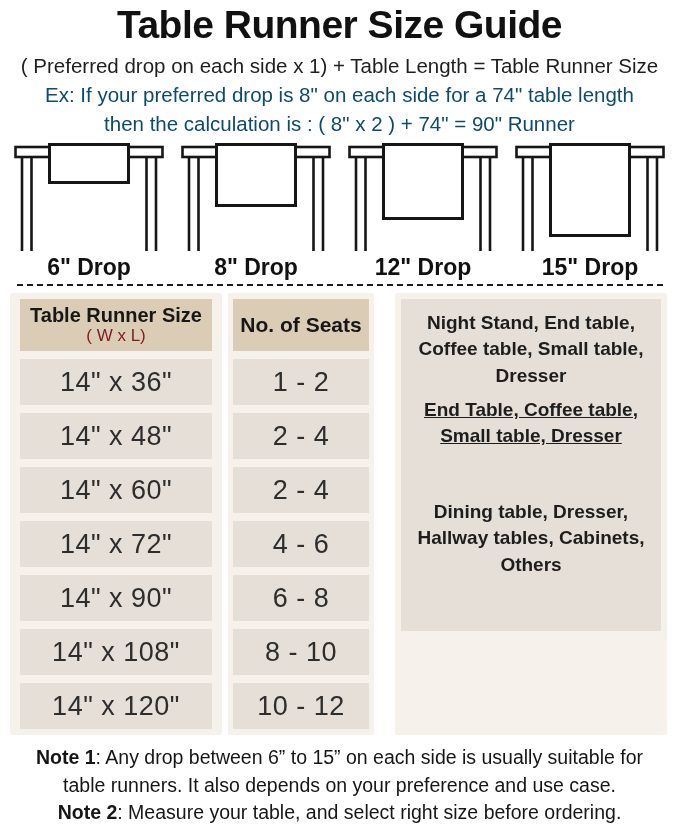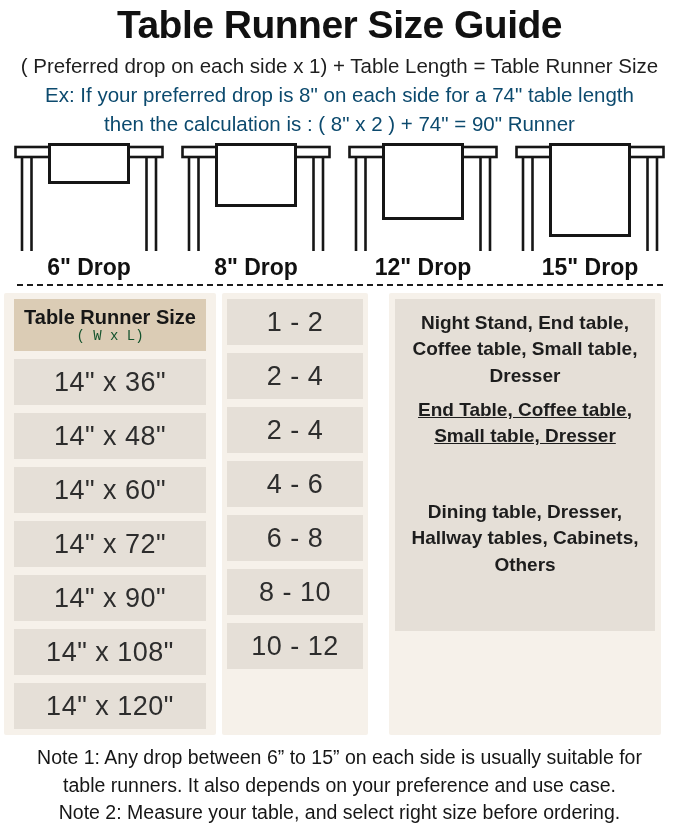--- a/index.html
+++ b/index.html
@@ -17,40 +17,40 @@
   .figs { display:flex; justify-content:space-between; padding:0 14px; margin-top:7px; }
   .figure { width:150px; display:flex; flex-direction:column; align-items:center; }
   .fig-svg line { stroke:#161616; stroke-width:2.6; }
   .fig-svg .top { fill:#ffffff; stroke:#161616; stroke-width:2.6; }
   .fig-svg .runner { fill:#ffffff; stroke:#161616; stroke-width:3; }
   .fig-label { font-size:23px; font-weight:700; color:#111; margin-top:1px; white-space:nowrap; }
 
   .dashline { border-top:2.5px dashed #1c1c1c; width:646px; margin:3px auto 0 auto; }
 
   
-  .tbl { display:flex; padding-left:4px; margin-top:7px; }
+  .tbl { display:flex; padding-left:10px; margin-top:7px; }
   .panel { background:#f6f1ea; border-radius:2px; }
   .panel.c1 { width:212px; padding:6px 10px; margin-right:6px; }
   .panel.c2 { width:146px; padding:6px 5px;  margin-right:21px; }
   .panel.c3 { width:272px; padding:6px 6px; }
   .cell { background:#e5dfd7; display:flex; flex-direction:column; align-items:center; justify-content:center; text-align:center; }
   .hcell { background:#dbccb5; height:52px; margin-bottom:8px; }
   .hcell .h1 { font-size:20px; font-weight:700; line-height:1.1; color:#171717; }
   .hcell .h1.big { font-size:21px; }
-  .hcell .h2 { font-size:14px; font-weight:400; color:#14532d;font-family:Liberation Mono, monospace; }
+  .hcell .h2 { font-size:17px; font-weight:400; color:#7f1d1d; }
   .rcell { height:46px; margin-bottom:8px; font-size:27px; font-weight:400; color:#2d2d2d; letter-spacing:0.5px; }
   .rcell:last-child, .tcell:last-child { margin-bottom:0; }
   .tcell { margin-bottom:0; font-size:19px; font-weight:700; color:#1d1d1d; line-height:1.38; padding:4px 12px; }
   .tcell.span2 { height:101px; }
   .tcell.span1 { height:46px;text-decoration:underline; }
   .tcell.span4 { height:185px; }
 
   
   .notes { text-align:center; margin-top:9px; font-size:19.5px; line-height:1.42; color:#161616; }
-  .notes b { font-weight:400; }
+  .notes b { font-weight:700; }
 </style>
 </head>
 <body>
 
 <div class="page">
 
   <div class="hdr">
     <div class="title">Table Runner Size Guide</div>
     <div class="formula">( Preferred drop on each side x 1) + Table Length = Table Runner Size</div>
     <div class="exline">Ex: If your preferred drop is 8" on each side for a 74" table length</div>
@@ -121,20 +121,23 @@
       <div class="cell rcell">14" x 36"</div>
       <div class="cell rcell">14" x 48"</div>
       <div class="cell rcell">14" x 60"</div>
       <div class="cell rcell">14" x 72"</div>
       <div class="cell rcell">14" x 90"</div>
       <div class="cell rcell">14" x 108"</div>
       <div class="cell rcell">14" x 120"</div>
     </div>
 
     <div class="panel c2">
+      <div class="cell hcell">
+        <div class="h1 big">No. of Seats</div>
+      </div>
       <div class="cell rcell">1 - 2</div>
       <div class="cell rcell">2 - 4</div>
       <div class="cell rcell">2 - 4</div>
       <div class="cell rcell">4 - 6</div>
       <div class="cell rcell">6 - 8</div>
       <div class="cell rcell">8 - 10</div>
       <div class="cell rcell">10 - 12</div>
     </div>
 
     <div class="panel c3">

